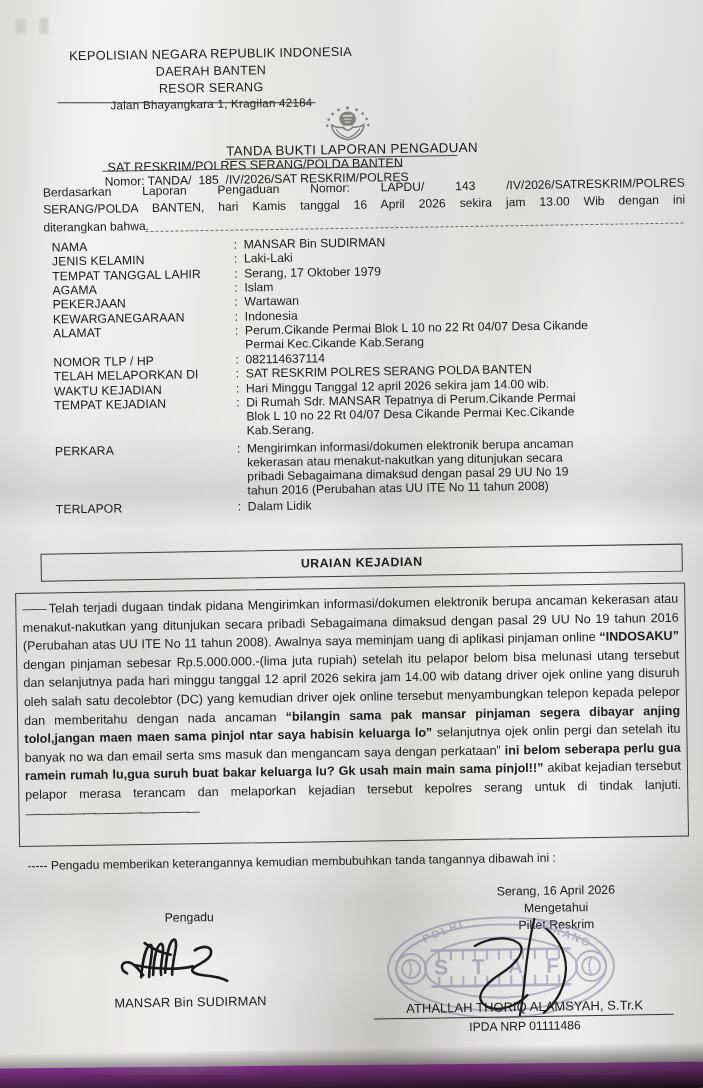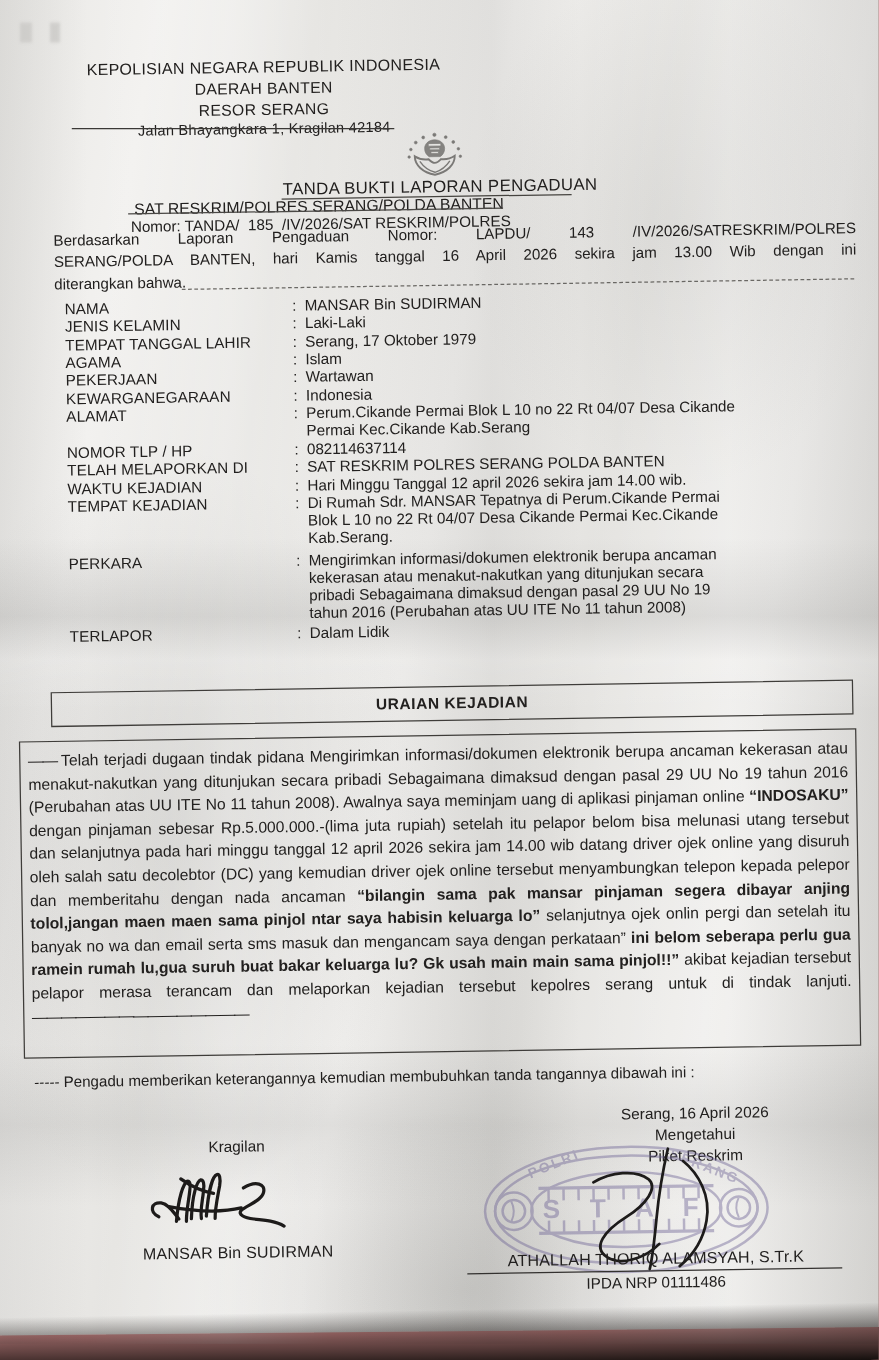--- a/index.html
+++ b/index.html
@@ -4,21 +4,21 @@
 <style>
   html,body{margin:0;padding:0;background:#1a1614;}
   body{
     font-family:"Liberation Sans", sans-serif;
     -webkit-font-smoothing:antialiased;
   }
   #page{
     position:relative;
     width:703px;height:1088px;
     overflow:hidden;
-    background:#fca5a5;
+    background:#d946ef;
   }
   
   #paper{
     position:absolute;left:-14px;top:-10px;width:735px;height:1075px;
     background:
       radial-gradient(ellipse 280px 420px at 20% 62%, rgba(120,120,118,.17), rgba(120,120,118,0) 72%),
       radial-gradient(ellipse 240px 300px at 76% 18%, rgba(130,130,128,.13), rgba(130,130,128,0) 70%),
       radial-gradient(ellipse 300px 200px at 52% 97%, rgba(110,110,108,.20), rgba(110,110,108,0) 72%),
       linear-gradient(100deg,#e8e7e4 0%,#f2f1ef 16%,#e6e5e2 30%,#f0efed 47%,#e4e3e0 62%,#efeeec 78%,#e2e1de 100%);
     transform:rotate(-0.55deg);
@@ -284,21 +284,21 @@
 
     <div class="t" id="ftr1">----- Pengadu memberikan keterangannya kemudian membubuhkan tanda tangannya dibawah ini :</div>
 
     <div id="sgRight">
       <div>Serang, 16 April 2026</div>
       <div>Mengetahui</div>
       <div>Piket Reskrim</div>
     </div>
 
     <div id="sgLeft">
-      <span>Kragilan</span>
+      <span>Pengadu</span>
     </div>
 
     <div id="stamp">
       <svg viewBox="0 0 232 108" width="232" height="108">
         <g fill="none" stroke="#6a5f93" stroke-width="2">
           <ellipse cx="116" cy="54" rx="113" ry="50"></ellipse>
           <ellipse cx="116" cy="54" rx="105" ry="43"></ellipse>
           <ellipse cx="116" cy="54" rx="76" ry="30"></ellipse>
           <circle cx="26" cy="54" r="15"></circle>
             <circle cx="206" cy="54" r="15"></circle>

